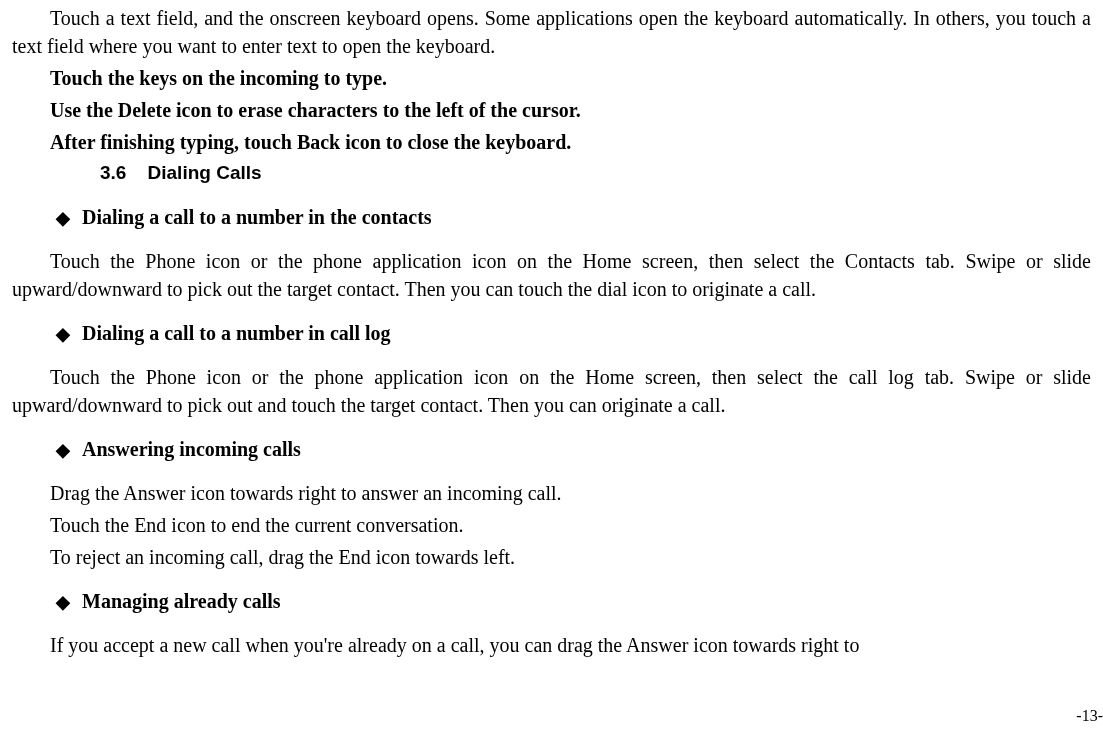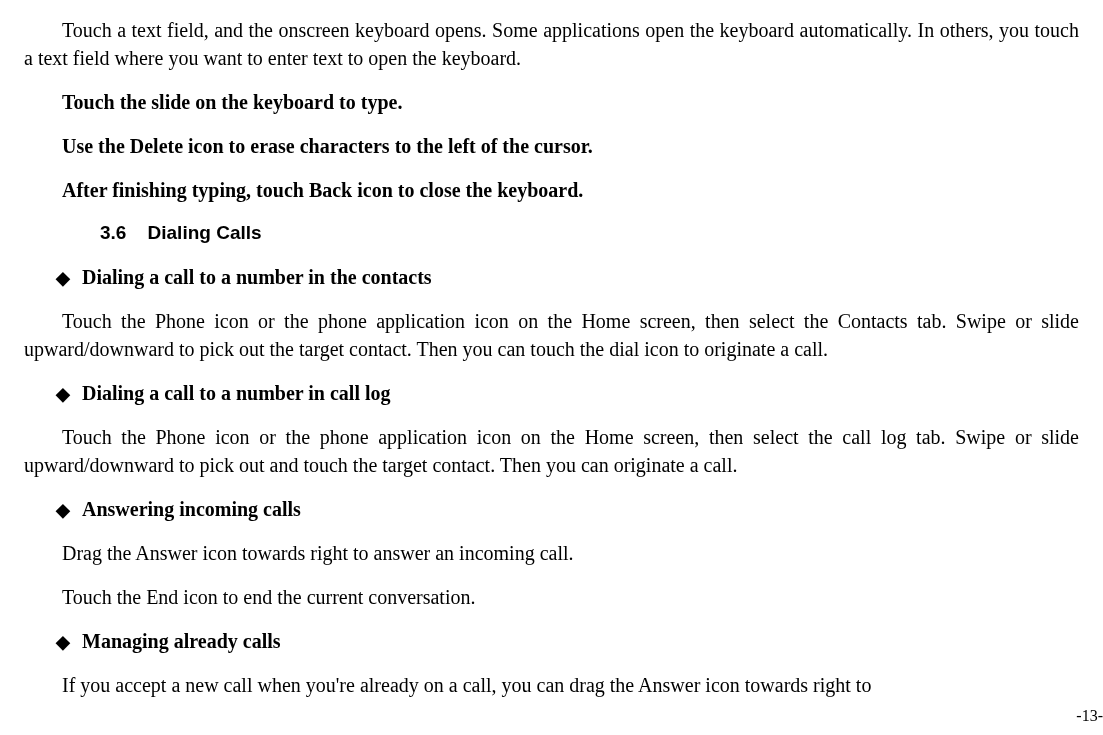--- a/index.html
+++ b/index.html
@@ -12,21 +12,21 @@
       height: 735px;
       background: white;
       color: black;
       position: relative;
     }
     .content {
       padding: 0 8px;
     }
     .para {
       text-align: justify;
-      margin: 16px;
+      margin: 4px;
       font-family: Liberation Serif, serif;
     }
     .indent {
       text-indent: 38px;
     }
     .bold {
       font-weight: bold;
     }
     .section-heading {
       font-family: Arial, Helvetica, sans-serif;
@@ -55,21 +55,21 @@
       font-size: 16px;
     }
   </style>
 </head>
 <body>
 
 <div class="content">
 
   <p class="para indent">Touch a text field, and the onscreen keyboard opens. Some applications open the keyboard automatically. In others, you touch a text field where you want to enter text to open the keyboard.</p>
 
-  <p class="para indent bold">Touch the slide on the keyboard to type.</p>
+  <p class="para indent bold">Touch the keys on the incoming to type.</p>
 
 
   <p class="para indent bold">Use the Delete icon to erase characters to the left of the cursor.</p>
 
   <p class="para indent bold">After finishing typing, touch Back icon to close the keyboard.</p>
 
   <div class="section-heading">
     <span>3.6</span>&nbsp;&nbsp;&nbsp;&nbsp;<span>Dialing Calls</span>
   </div>
 
@@ -81,20 +81,21 @@
   <p class="bullet-item">
     <span class="diamond">◆</span><span>Dialing a call to a number in call log</span>
   </p>
   <p class="para indent">Touch the Phone icon or the phone application icon on the Home screen, then select the call log tab. Swipe or slide upward/downward to pick out and touch the target contact. Then you can originate a call.</p>
 
   <p class="bullet-item">
     <span class="diamond">◆</span><span>Answering incoming calls</span>
   </p>
   <p class="para indent">Drag the Answer icon towards right to answer an incoming call.</p>
   <p class="para indent">Touch the End icon to end the current conversation.</p>
+  <p class="para indent">To reject an incoming call, drag the End icon towards left.</p>
 
   <p class="bullet-item">
     <span class="diamond">◆</span><span>Managing already calls</span>
   </p>
   <p class="para indent">If you accept a new call when you're already on a call, you can drag the Answer icon towards right to</p>
 
 </div>
 
 <div class="page-number">-13-</div>
 

